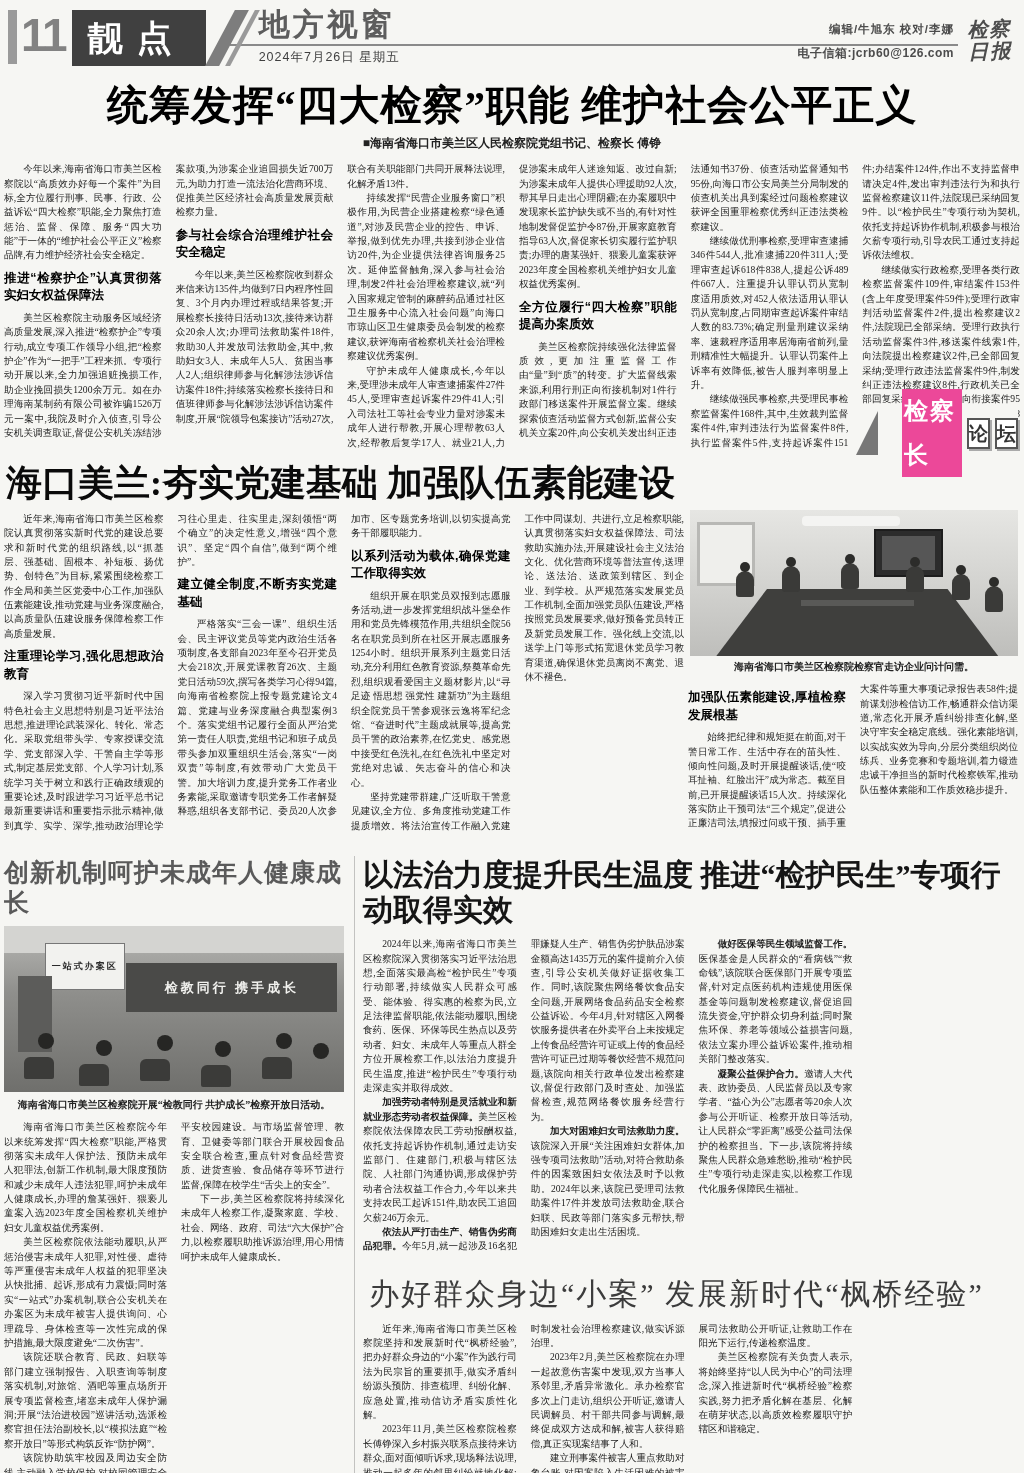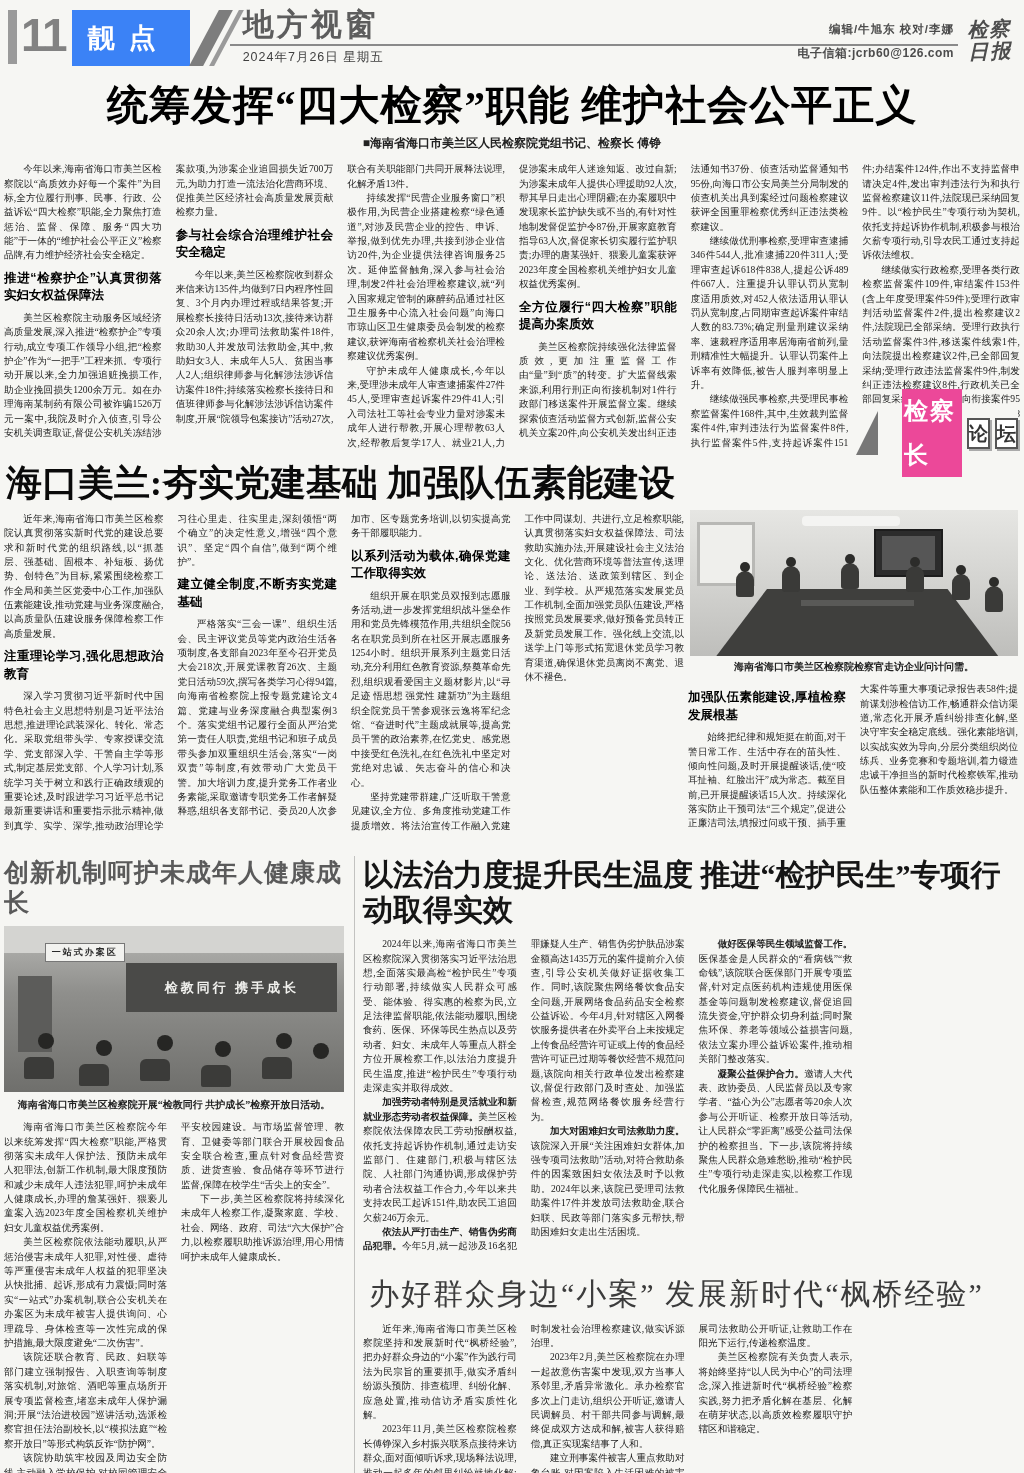--- a/index.html
+++ b/index.html
@@ -7,22 +7,22 @@
        font-family:"Liberation Serif","DejaVu Serif",serif;color:#1c1c1c;overflow:hidden;}
   .page{position:absolute;inset:0;padding:0 4px;}
 
   
   .hdr{position:relative;height:78px;}
   .hdr-rule{position:absolute;left:226px;right:62px;top:44px;border-top:2px solid #8a8a8a;}
   .hdr-left{position:absolute;left:4px;top:6px;display:flex;align-items:flex-start;}
   .pagebar{width:9px;height:54px;background:#9a9a9a;margin-top:4px;}
   .pagenum{font-family:"Liberation Sans","DejaVu Sans",sans-serif;font-weight:bold;
            font-size:46px;line-height:58px;color:#828282;margin:0 6px 0 4px;letter-spacing:-2px;}
-  .badge{background:#3b82f6;color:#fff;font-family:"Liberation Sans",sans-serif;font-weight:bold;
-         font-size:27px;line-height:52px;padding:2px 20px 2px 16px;letter-spacing:14px;margin-top:4px;}
+  .badge{background:#404040;color:#fff;font-family:"Liberation Sans",sans-serif;font-weight:bold;
+         font-size:35px;line-height:52px;padding:2px 20px 2px 16px;letter-spacing:14px;margin-top:4px;}
   .slash1,.slash2{width:14px;height:56px;background:#7d7d7d;transform:skewX(-28deg);margin-top:4px;}
   .slash1{margin-left:14px;} .slash2{width:5px;margin-left:6px;background:#9a9a9a;}
   .sect-wrap{margin-left:14px;margin-top:2px;}
   .sect-title{font-family:"Liberation Sans",sans-serif;font-weight:bold;font-size:31px;color:#5d5d5d;letter-spacing:3px;line-height:34px;}
   .sect-date{font-size:12.5px;color:#3f3f3f;letter-spacing:1px;margin-top:7px;font-family:"Liberation Sans",sans-serif;}
   .hdr-right{position:absolute;right:66px;top:22px;text-align:right;
              font-family:"Liberation Sans",sans-serif;font-weight:bold;color:#4c4c4c;}
   .hdr-editors{font-size:11.5px;letter-spacing:1px;margin-bottom:8px;}
   .hdr-email{font-size:12px;letter-spacing:.5px;}
   .masthead{position:absolute;right:2px;top:18px;width:56px;height:58px;color:#4d4d4d;
@@ -74,21 +74,21 @@
   
   .bottom{display:flex;margin-top:10px;}
   .a3{width:344px;flex:none;padding-right:6px;}
   .rightcol{flex:1;border-left:1px solid #c2c2c0;padding-left:8px;}
 
   .a3 .hl{font-size:25px;font-weight:bold;color:#5a5a5a;letter-spacing:1px;line-height:1.2;margin:2px 0 8px 0;}
   .a3-photo{position:relative;width:340px;height:166px;overflow:hidden;
             background:linear-gradient(180deg,#b9b9b6 0%,#8f8f8c 40%,#6f6f6c 100%);}
   .p3-ceiling{position:absolute;left:0;top:0;width:100%;height:16%;background:#d4d4d1;}
   .p3-sign{position:absolute;left:12%;top:10%;background:#f2f2ef;border:1px solid #777;color:#2a2a2a;
-           font-size:9px;font-weight:bold;padding:2px 6px;letter-spacing:2px;}
+           font-size:9px;font-weight:bold;padding:16px 6px;letter-spacing:2px;}
   .p3-banner{position:absolute;right:2%;top:22%;width:62%;height:30%;background:#4a4a48;color:#f2f2ef;
              display:flex;align-items:center;justify-content:center;font-size:13px;font-weight:bold;letter-spacing:3px;}
   .p3-podium{position:absolute;left:4%;top:30%;width:10%;height:46%;background:#5c5c5a;}
   .head{position:absolute;width:16px;height:16px;border-radius:50%;background:#262624;}
   .chairback{position:absolute;width:30px;height:22px;border-radius:6px 6px 2px 2px;background:#3b3b39;}
   .a3-cap{width:340px;text-align:center;font-size:10px;font-weight:bold;color:#222;margin:6px 0 8px 0;}
   .a3-body{column-count:2;height:386px;width:340px;font-size:9.6px;line-height:1.5;}
 
   .a4 .hl{font-size:30px;font-weight:bold;color:#151515;letter-spacing:0;line-height:1.15;margin:2px 0 10px 0;}
   .a4-body{column-count:4;height:330px;font-size:9.6px;line-height:1.5;}

